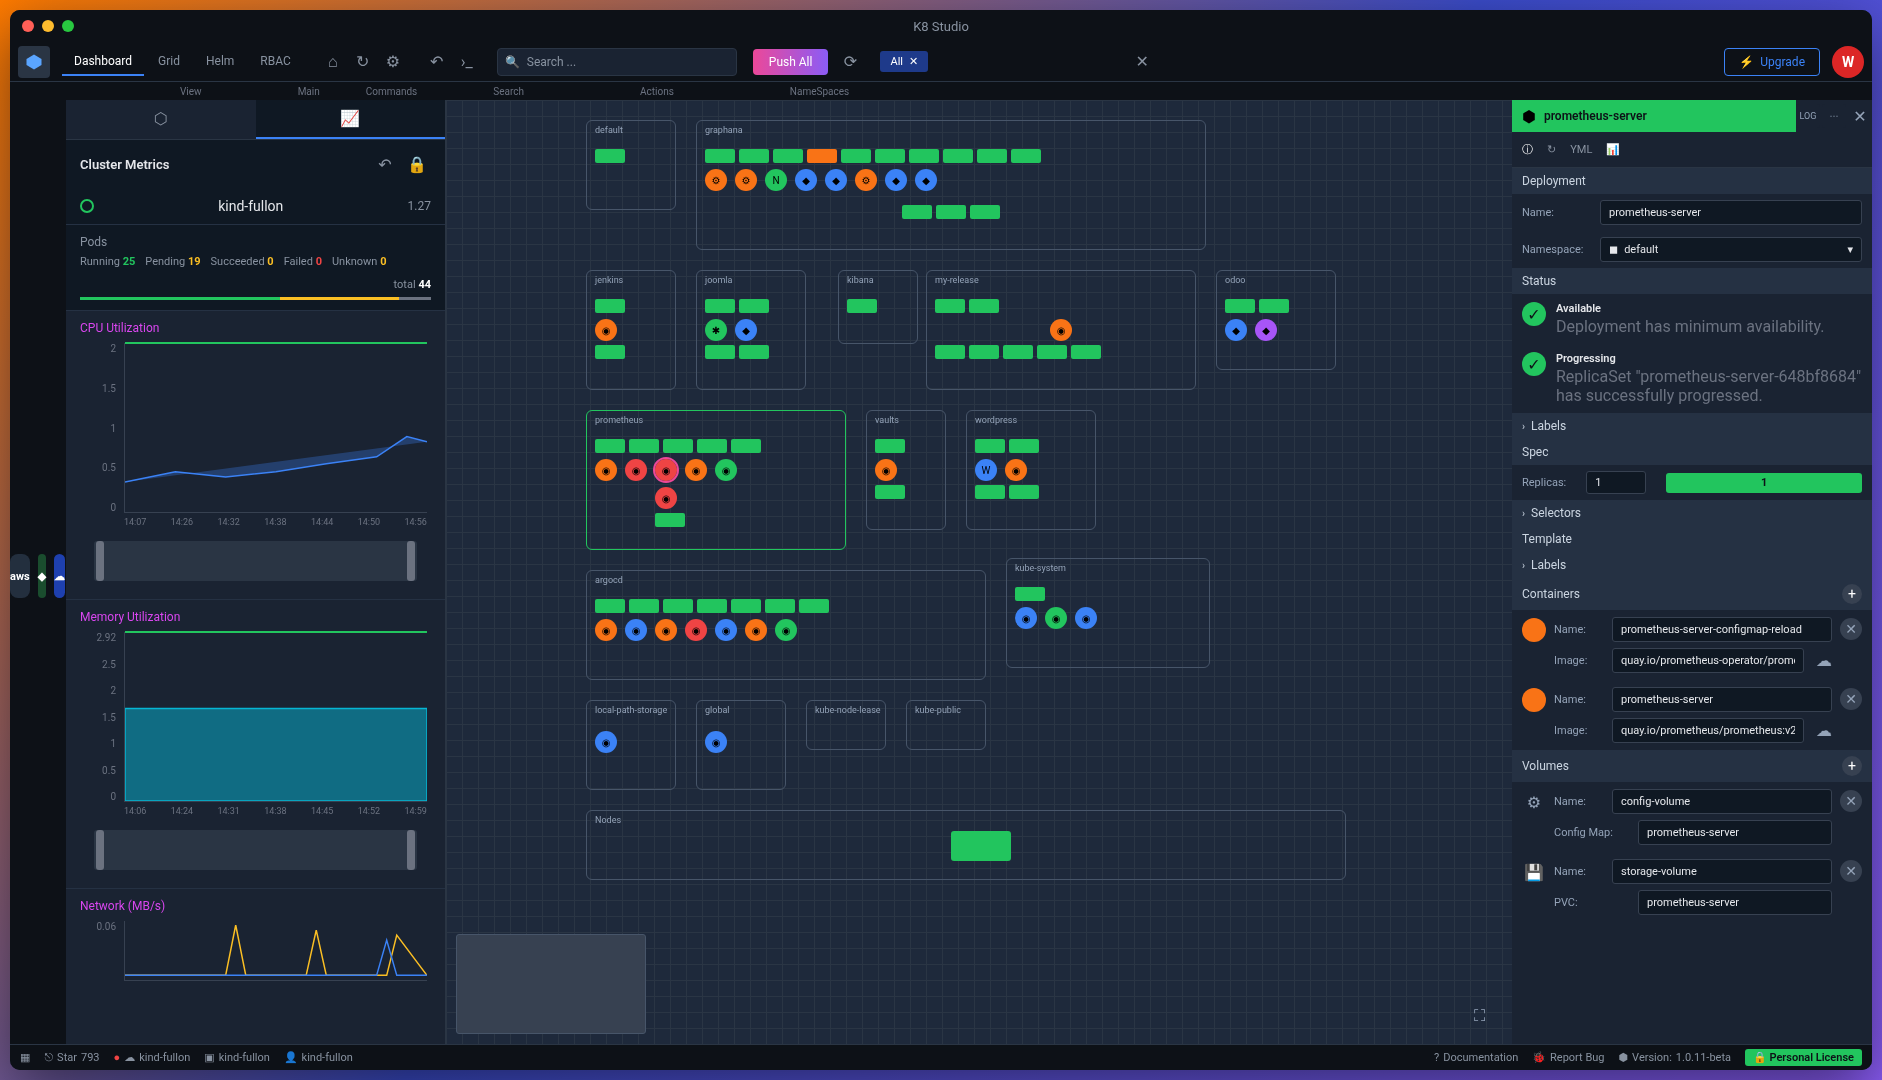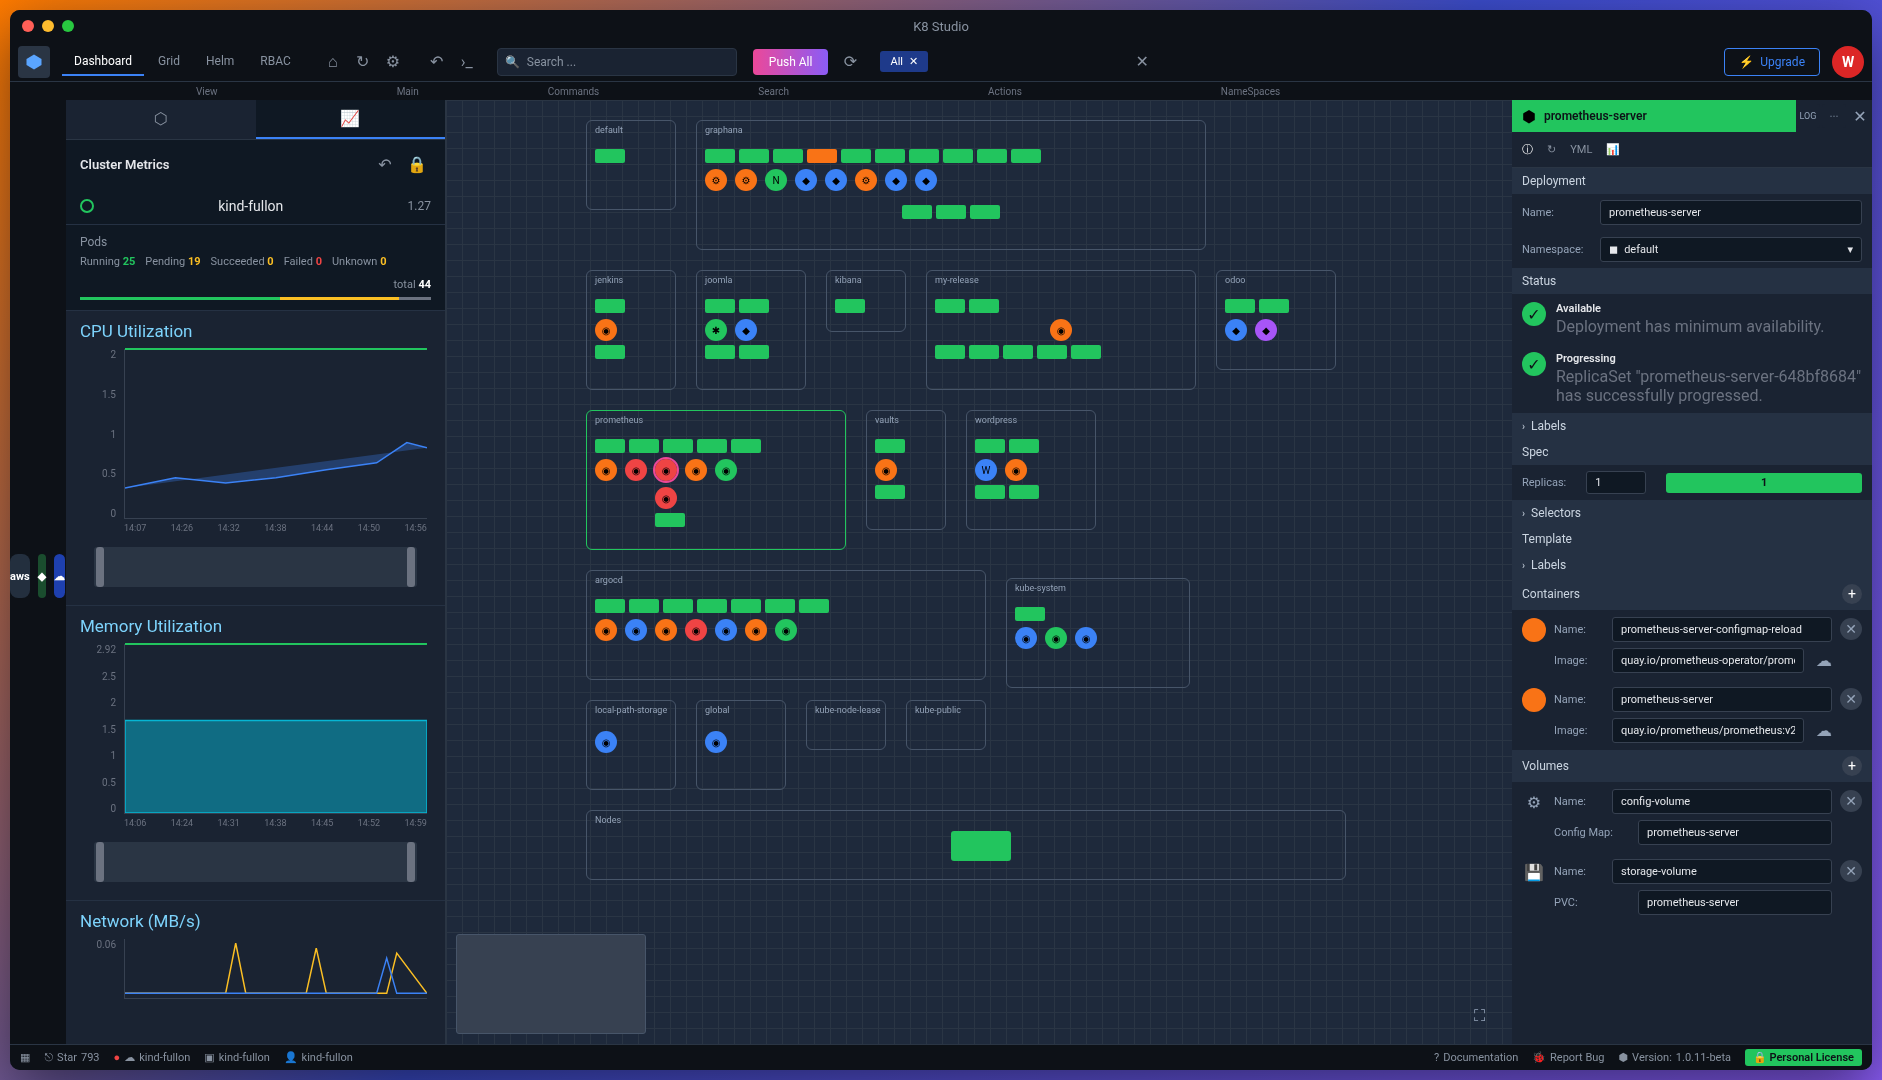--- a/index.html
+++ b/index.html
@@ -17,21 +17,21 @@
 .tab.active { color: #fff; border-bottom-color: #3b82f6; }
 .tb-icons { display: flex; gap: 2px; margin-left: 12px; }
 .tb-btn { width: 28px; height: 28px; display: flex; align-items: center; justify-content: center; color: #8892a0; cursor: pointer; border-radius: 3px; }
 .search { flex: 0 0 240px; height: 28px; background: #1a2332; border: 1px solid #2a3544; border-radius: 4px; display: flex; align-items: center; padding: 0 8px; color: #8892a0; font-size: 12px; margin-left: 12px; }
 .push-btn { background: linear-gradient(90deg,#ec4899,#8b5cf6); color: #fff; font-size: 12px; padding: 6px 16px; border-radius: 4px; margin-left: 12px; cursor: pointer; }
 .refresh-icon { width: 28px; height: 28px; display: flex; align-items: center; justify-content: center; color: #8892a0; margin-left: 4px; }
 .ns-chip { background: #1e3a8a; color: #fff; font-size: 11px; padding: 4px 10px; border-radius: 3px; margin-left: 12px; display: flex; align-items: center; gap: 6px; }
 .ns-close { width: 20px; height: 20px; margin-left: 200px; color: #8892a0; display: flex; align-items: center; justify-content: center; cursor: pointer; }
 .upgrade-btn { margin-left: auto; border: 1px solid #3b82f6; color: #3b82f6; padding: 6px 14px; border-radius: 4px; font-size: 12px; display: flex; align-items: center; gap: 6px; cursor: pointer; }
 .avatar { width: 32px; height: 32px; border-radius: 50%; background: #dc2626; color: #fff; display: flex; align-items: center; justify-content: center; font-weight: bold; font-size: 14px; margin-left: 8px; }
-.sublabels { height: 18px; background: #0d1117; display: flex; align-items: center; font-size: 10px; color: #6b7280; padding: 0 56px; gap: 119px; }
+.sublabels { height: 18px; background: #0d1117; display: flex; align-items: center; font-size: 10px; color: #6b7280; padding: 0 40px; gap: 36px; }
 .sublabels span:nth-child(1) { margin-left: 130px; }
 .sublabels span:nth-child(2) { margin-left: 60px; }
 .sublabels span:nth-child(3) { margin-left: 10px; }
 .sublabels span:nth-child(4) { margin-left: 40px; }
 .sublabels span:nth-child(5) { margin-left: 80px; }
 .sublabels span:nth-child(6) { margin-left: 80px; }
 .body { flex: 1; display: flex; overflow: hidden; }
 .provider-rail { width: 56px; background: #0d1117; display: flex; flex-direction: row; align-items: center; padding-top: 8px; gap: 8px; }
 .rail-item { width: 44px; height: 44px; border-radius: 8px; display: flex; align-items: center; justify-content: center; font-size: 11px; font-weight: bold; color: #fff; cursor: pointer; }
 .rail-aws { background: #232f3e; } .rail-hcp { background: #1a4d2e; } .rail-gcp { background: #1e40af; } .rail-az { background: #0078d4; } .rail-do { background: #0080ff; } .rail-os { background: #cc0000; } .rail-other { background: #0891b2; } .rail-book { background: linear-gradient(135deg,#ec4899,#8b5cf6); } .rail-kf { background: #0369a1; }
@@ -45,21 +45,21 @@
 .cluster-row { padding: 10px 14px; display: flex; align-items: center; gap: 10px; background: #0f1823; border-bottom: 1px solid #253143; }
 .cluster-dot { width: 14px; height: 14px; border: 2px solid #22c55e; border-radius: 50%; }
 .cluster-name { flex: 1; color: #e5e7eb; font-size: 14px; text-align: center; }
 .cluster-ver { color: #8892a0; font-size: 12px; }
 .pods-section { padding: 10px 14px; background: #0f1823; }
 .pods-title { color: #8892a0; font-size: 12px; margin-bottom: 6px; }
 .pods-stats { font-size: 11px; color: #8892a0; display: flex; gap: 10px; flex-wrap: wrap; }
 .pods-stats b { color: #fbbf24; } .pods-stats .g { color: #22c55e; } .pods-stats .r { color: #ef4444; }
 .pods-bar { height: 3px; background: linear-gradient(90deg, #22c55e 57%, #fbbf24 57% 91%, #6b7280 91%); margin-top: 6px; }
 .chart-section { padding: 10px 14px; border-top: 1px solid #253143; }
-.chart-title { color: #7dd3fc; font-size: 17px; margin-bottom: 8px; }
+.chart-title { color: #d946ef; font-size: 12px; margin-bottom: 8px; }
 .chart-box { height: 190px; position: relative; }
 .chart-y { position: absolute; left: 0; top: 0; bottom: 20px; width: 40px; display: flex; flex-direction: column; justify-content: space-between; font-size: 10px; color: #6b7280; text-align: right; padding-right: 4px; }
 .chart-area { position: absolute; left: 44px; right: 4px; top: 0; bottom: 20px; border-left: 1px solid #374151; border-bottom: 1px solid #374151; }
 .chart-x { position: absolute; left: 44px; right: 4px; bottom: 0; height: 16px; display: flex; justify-content: space-between; font-size: 9px; color: #6b7280; }
 .sparkline { position: absolute; bottom: 0; left: 0; right: 0; }
 .mini-range { height: 40px; margin: 8px 14px; background: #2a3544; border-radius: 3px; position: relative; }
 .mini-handle { position: absolute; top: 0; bottom: 0; width: 8px; background: #6b7280; border-radius: 3px; }
 .canvas { flex: 1; background: #1e293b; background-image: linear-gradient(#2a3544 1px, transparent 1px), linear-gradient(90deg, #2a3544 1px, transparent 1px); background-size: 16px 16px; position: relative; overflow: auto; }
 .ns-box { position: absolute; border: 1px solid #475569; border-radius: 6px; padding: 24px 8px 8px 8px; }
 .ns-label { position: absolute; top: 4px; left: 8px; font-size: 9px; color: #94a3b8; }
@@ -356,21 +356,21 @@
           </div>
           <div class="icon-row">
             <div class="k-icon g">✱</div>
             <div class="k-icon b">◆</div>
           </div>
           <div class="pod-row">
             <div class="pod green"></div>
             <div class="pod green"></div>
           </div>
         </div>
-      <div class="ns-box" style="left:380px; top:170px; width:80px; height:62px;">
+      <div class="ns-box" style="left:392px; top:170px; width:80px; height:74px;">
           <div class="ns-label">kibana</div>
           <div class="pod-row">
             <div class="pod green"></div>
           </div>
         </div>
       <div class="ns-box" style="left:480px; top:170px; width:270px; height:120px;">
           <div class="ns-label">my-release</div>
           <div class="pod-row">
             <div class="pod green"></div>
             <div class="pod green"></div>
@@ -463,21 +463,21 @@
           <div class="icon-row">
             <div class="k-icon o">◉</div>
             <div class="k-icon b">◉</div>
             <div class="k-icon o">◉</div>
             <div class="k-icon r">◉</div>
             <div class="k-icon b">◉</div>
             <div class="k-icon o">◉</div>
             <div class="k-icon g">◉</div>
           </div>
         </div>
-      <div class="ns-box" style="left:560px; top:478px; width:184px; height:110px;">
+      <div class="ns-box" style="left:560px; top:458px; width:204px; height:110px;">
           <div class="ns-label">kube-system</div>
           <div class="pod-row">
             <div class="pod green"></div>
           </div>
           <div class="icon-row">
             <div class="k-icon b">◉</div>
             <div class="k-icon g">◉</div>
             <div class="k-icon b">◉</div>
           </div>
         </div>

